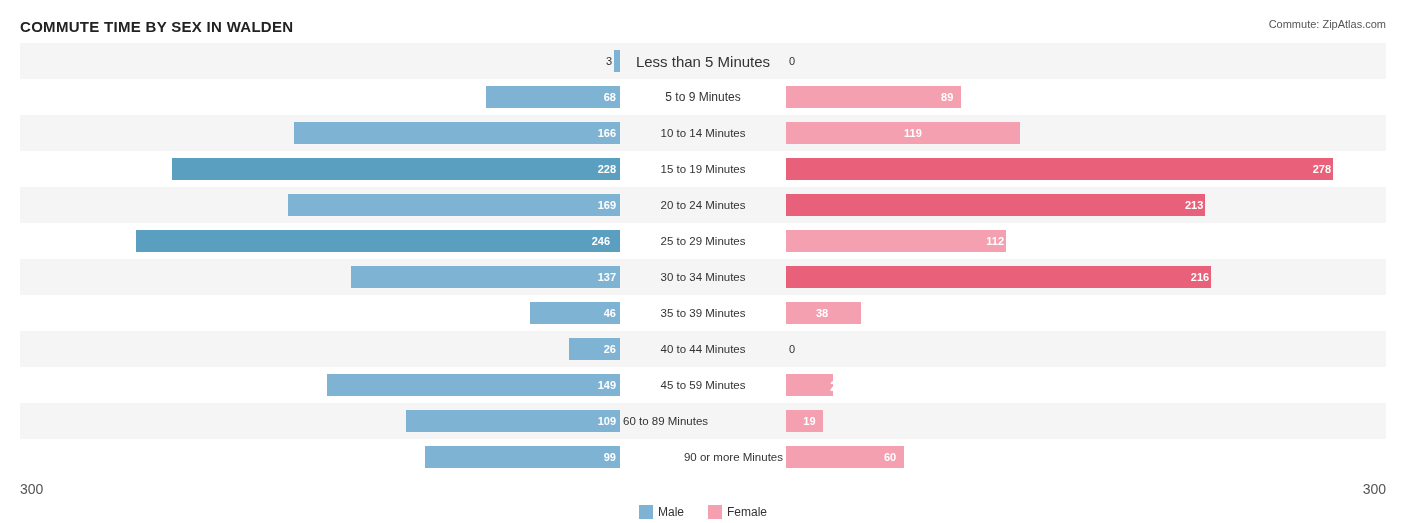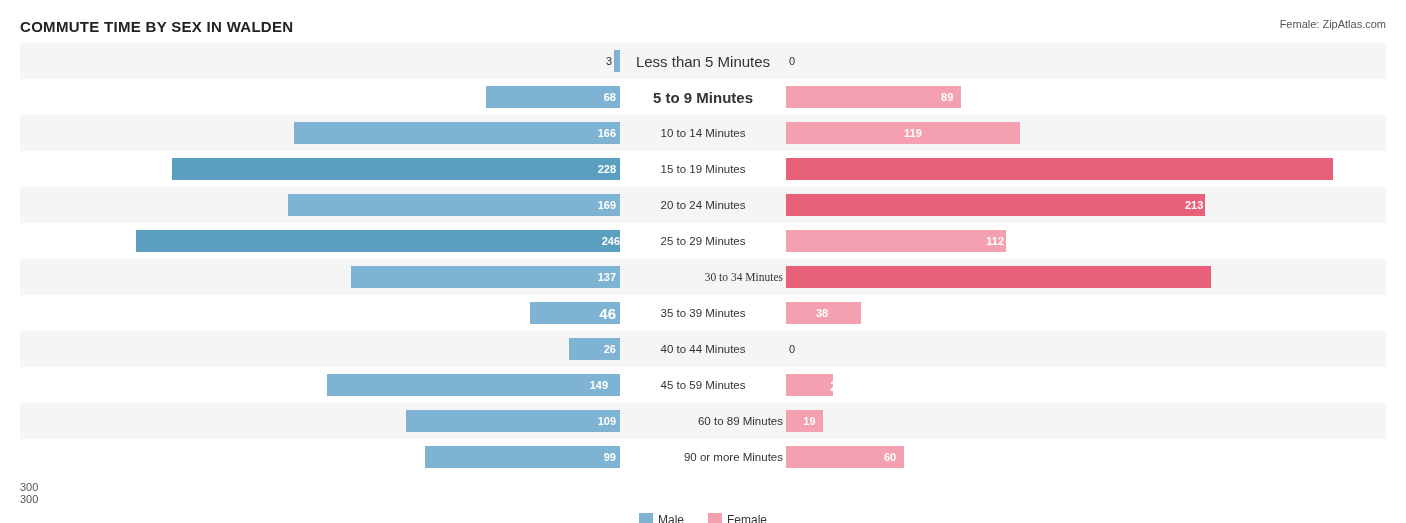--- a/index.html
+++ b/index.html
@@ -90,23 +90,22 @@
     .bar-male.highlight {
       background: #5a9fc0;
     }
     .bar-female.highlight {
       background: #e8607a;
     }
     .axis-labels {
       display: flex;
       justify-content: space-between;
       padding: 6px 0 4px 0;
-      font-size: 11px;
+      font-size: 14px;
       color: #555;
-      flex-direction: column;
     }
     .legend {
       display: flex;
       justify-content: center;
       gap: 24px;
       margin-top: 4px;
       font-size: 12px;
       color: #333;
     }
     .legend-item {
@@ -118,41 +117,41 @@
       height: 14px;
     }
     .legend-male { background: #7fb3d3; }
     .legend-female { background: #f4a0b0; }
   </style>
 </head>
 <body>
 
 <div class="chart-container">
   <div class="chart-title">Commute Time by Sex in Walden</div>
-  <div class="source">Female: ZipAtlas.com</div>
+  <div class="source">Commute: ZipAtlas.com</div>
 
   <div class="chart-area" id="chart-area">
 
   <div class="row row-bg-even" style="position: relative; height: 36px;">
         <div class="left-bar-container" style="position: absolute; right: 50%; margin-right: 83px; display: flex; align-items: center; justify-content: flex-end; height: 22px; top: 7px;">
           <div class="bar-male" style="width: 5.9px; height: 22px; position: relative;"></div>
         </div>
         <div style="position: absolute; left: 50%; margin-left: 83px; display: flex; align-items: center; justify-content: flex-start; height: 22px; top: 7px;"></div>
         <div class="center-label" style="position: absolute; left: 50%; transform: translateX(-50%); font-size: 15px; color: rgb(51, 51, 51); white-space: nowrap; z-index: 10; text-align: center; width: 160px;">Less than 5 Minutes</div>
         <div style="position: absolute; right: calc(50% + 90.9px); font-size: 11px; color: rgb(51, 51, 51); top: 50%; transform: translateY(-50%); z-index: 11;">3</div>
         <div style="position: absolute; left: calc(50% + 86px); font-size: 11px; color: rgb(51, 51, 51); top: 50%; transform: translateY(-50%); z-index: 11;">0</div>
       </div>
       <div class="row row-bg-odd" style="position: relative; height: 36px;">
         <div class="left-bar-container" style="position: absolute; right: 50%; margin-right: 83px; display: flex; align-items: center; justify-content: flex-end; height: 22px; top: 7px;">
           <div class="bar-male" style="width: 133.733px; height: 22px; position: relative;"></div>
         </div>
         <div style="position: absolute; left: 50%; margin-left: 83px; display: flex; align-items: center; justify-content: flex-start; height: 22px; top: 7px;">
           <div class="bar-female" style="width: 175.033px; height: 22px; position: relative;"></div>
         </div>
-        <div class="center-label" style="position: absolute; left: 50%; transform: translateX(-50%); font-size: 15px; color: rgb(51, 51, 51); white-space: nowrap; z-index: 10; text-align: center; width: 160px; font-weight: bold;">5 to 9 Minutes</div>
+        <div class="center-label" style="position: absolute; left: 50%; transform: translateX(-50%); font-size: 12px; color: rgb(51, 51, 51); white-space: nowrap; z-index: 10; text-align: center; width: 160px;">5 to 9 Minutes</div>
         <div style="position: absolute; right: calc(50% + 83px); font-size: 11px; color: rgb(255, 255, 255); font-weight: bold; top: 50%; transform: translateY(-50%); z-index: 11; padding-right: 4px;">68</div>
         <div style="position: absolute; left: calc(50% + 83px); font-size: 11px; color: rgb(255, 255, 255); font-weight: bold; top: 50%; transform: translateY(-50%); z-index: 11; padding-left: 155.033px;">89</div>
       </div>
       <div class="row row-bg-even" style="position: relative; height: 36px;">
         <div class="left-bar-container" style="position: absolute; right: 50%; margin-right: 83px; display: flex; align-items: center; justify-content: flex-end; height: 22px; top: 7px;">
           <div class="bar-male" style="width: 326.467px; height: 22px; position: relative;"></div>
         </div>
         <div style="position: absolute; left: 50%; margin-left: 83px; display: flex; align-items: center; justify-content: flex-start; height: 22px; top: 7px;">
           <div class="bar-female" style="width: 234.033px; height: 22px; position: relative;"></div>
         </div>
@@ -162,92 +161,94 @@
       </div>
       <div class="row row-bg-odd" style="position: relative; height: 36px;">
         <div class="left-bar-container" style="position: absolute; right: 50%; margin-right: 83px; display: flex; align-items: center; justify-content: flex-end; height: 22px; top: 7px;">
           <div class="bar-male highlight" style="width: 448.4px; height: 22px; position: relative;"></div>
         </div>
         <div style="position: absolute; left: 50%; margin-left: 83px; display: flex; align-items: center; justify-content: flex-start; height: 22px; top: 7px;">
           <div class="bar-female highlight" style="width: 546.733px; height: 22px; position: relative;"></div>
         </div>
         <div class="center-label" style="position: absolute; left: 50%; transform: translateX(-50%); font-size: 11.5px; color: rgb(51, 51, 51); white-space: nowrap; z-index: 10; text-align: center; width: 160px;">15 to 19 Minutes</div>
         <div style="position: absolute; right: calc(50% + 83px); font-size: 11px; color: rgb(255, 255, 255); font-weight: bold; top: 50%; transform: translateY(-50%); z-index: 11; padding-right: 4px;">228</div>
+        <div style="position: absolute; left: calc(50% + 83px); font-size: 11px; color: rgb(255, 255, 255); font-weight: bold; top: 50%; transform: translateY(-50%); z-index: 11; padding-left: 526.733px;">278</div>
       </div>
       <div class="row row-bg-even" style="position: relative; height: 36px;">
         <div class="left-bar-container" style="position: absolute; right: 50%; margin-right: 83px; display: flex; align-items: center; justify-content: flex-end; height: 22px; top: 7px;">
           <div class="bar-male" style="width: 332.367px; height: 22px; position: relative;"></div>
         </div>
         <div style="position: absolute; left: 50%; margin-left: 83px; display: flex; align-items: center; justify-content: flex-start; height: 22px; top: 7px;">
           <div class="bar-female highlight" style="width: 418.9px; height: 22px; position: relative;"></div>
         </div>
         <div class="center-label" style="position: absolute; left: 50%; transform: translateX(-50%); font-size: 11.5px; color: rgb(51, 51, 51); white-space: nowrap; z-index: 10; text-align: center; width: 160px;">20 to 24 Minutes</div>
         <div style="position: absolute; right: calc(50% + 83px); font-size: 11px; color: rgb(255, 255, 255); font-weight: bold; top: 50%; transform: translateY(-50%); z-index: 11; padding-right: 4px;">169</div>
         <div style="position: absolute; left: calc(50% + 83px); font-size: 11px; color: rgb(255, 255, 255); font-weight: bold; top: 50%; transform: translateY(-50%); z-index: 11; padding-left: 398.9px;">213</div>
       </div>
       <div class="row row-bg-odd" style="position: relative; height: 36px;">
         <div class="left-bar-container" style="position: absolute; right: 50%; margin-right: 83px; display: flex; align-items: center; justify-content: flex-end; height: 22px; top: 7px;">
           <div class="bar-male highlight" style="width: 483.8px; height: 22px; position: relative;"></div>
         </div>
         <div style="position: absolute; left: 50%; margin-left: 83px; display: flex; align-items: center; justify-content: flex-start; height: 22px; top: 7px;">
           <div class="bar-female" style="width: 220.267px; height: 22px; position: relative;"></div>
         </div>
         <div class="center-label" style="position: absolute; left: 50%; transform: translateX(-50%); font-size: 11.5px; color: rgb(51, 51, 51); white-space: nowrap; z-index: 10; text-align: center; width: 160px;">25 to 29 Minutes</div>
-        <div style="position: absolute; right: calc(50% + 83px); font-size: 11px; color: rgb(255, 255, 255); font-weight: bold; top: 50%; transform: translateY(-50%); z-index: 11; padding-right: 0;">246</div>
+        <div style="position: absolute; right: calc(50% + 83px); font-size: 11px; color: rgb(255, 255, 255); font-weight: bold; top: 50%; transform: translateY(-50%); z-index: 11; padding-right: 10px;">246</div>
         <div style="position: absolute; left: calc(50% + 83px); font-size: 11px; color: rgb(255, 255, 255); font-weight: bold; top: 50%; transform: translateY(-50%); z-index: 11; padding-left: 200.267px;">112</div>
       </div>
       <div class="row row-bg-even" style="position: relative; height: 36px;">
         <div class="left-bar-container" style="position: absolute; right: 50%; margin-right: 83px; display: flex; align-items: center; justify-content: flex-end; height: 22px; top: 7px;">
           <div class="bar-male" style="width: 269.433px; height: 22px; position: relative;"></div>
         </div>
         <div style="position: absolute; left: 50%; margin-left: 83px; display: flex; align-items: center; justify-content: flex-start; height: 22px; top: 7px;">
           <div class="bar-female highlight" style="width: 424.8px; height: 22px; position: relative;"></div>
         </div>
-        <div class="center-label" style="position: absolute; left: 50%; transform: translateX(-50%); font-size: 11.5px; color: rgb(51, 51, 51); white-space: nowrap; z-index: 10; text-align: right; width: 160px; font-family: Liberation Serif, serif;">30 to 34 Minutes</div>
+        <div class="center-label" style="position: absolute; left: 50%; transform: translateX(-50%); font-size: 11.5px; color: rgb(51, 51, 51); white-space: nowrap; z-index: 10; text-align: center; width: 160px;">30 to 34 Minutes</div>
         <div style="position: absolute; right: calc(50% + 83px); font-size: 11px; color: rgb(255, 255, 255); font-weight: bold; top: 50%; transform: translateY(-50%); z-index: 11; padding-right: 4px;">137</div>
+        <div style="position: absolute; left: calc(50% + 83px); font-size: 11px; color: rgb(255, 255, 255); font-weight: bold; top: 50%; transform: translateY(-50%); z-index: 11; padding-left: 404.8px;">216</div>
       </div>
       <div class="row row-bg-odd" style="position: relative; height: 36px;">
         <div class="left-bar-container" style="position: absolute; right: 50%; margin-right: 83px; display: flex; align-items: center; justify-content: flex-end; height: 22px; top: 7px;">
           <div class="bar-male" style="width: 90.4667px; height: 22px; position: relative;"></div>
         </div>
         <div style="position: absolute; left: 50%; margin-left: 83px; display: flex; align-items: center; justify-content: flex-start; height: 22px; top: 7px;">
           <div class="bar-female" style="width: 74.7333px; height: 22px; position: relative;"></div>
         </div>
         <div class="center-label" style="position: absolute; left: 50%; transform: translateX(-50%); font-size: 11.5px; color: rgb(51, 51, 51); white-space: nowrap; z-index: 10; text-align: center; width: 160px;">35 to 39 Minutes</div>
-        <div style="position: absolute; right: calc(50% + 83px); font-size: 15px; color: rgb(255, 255, 255); font-weight: bold; top: 50%; transform: translateY(-50%); z-index: 11; padding-right: 4px;">46</div>
+        <div style="position: absolute; right: calc(50% + 83px); font-size: 11px; color: rgb(255, 255, 255); font-weight: bold; top: 50%; transform: translateY(-50%); z-index: 11; padding-right: 4px;">46</div>
         <div style="position: absolute; left: calc(50% + 83px); font-size: 11px; color: rgb(255, 255, 255); font-weight: bold; top: 50%; transform: translateY(-50%); z-index: 11; padding-left: 30px;">38</div>
       </div>
       <div class="row row-bg-even" style="position: relative; height: 36px;">
         <div class="left-bar-container" style="position: absolute; right: 50%; margin-right: 83px; display: flex; align-items: center; justify-content: flex-end; height: 22px; top: 7px;">
           <div class="bar-male" style="width: 51.1333px; height: 22px; position: relative;"></div>
         </div>
         <div style="position: absolute; left: 50%; margin-left: 83px; display: flex; align-items: center; justify-content: flex-start; height: 22px; top: 7px;"></div>
         <div class="center-label" style="position: absolute; left: 50%; transform: translateX(-50%); font-size: 11.5px; color: rgb(51, 51, 51); white-space: nowrap; z-index: 10; text-align: center; width: 160px;">40 to 44 Minutes</div>
         <div style="position: absolute; right: calc(50% + 83px); font-size: 11px; color: rgb(255, 255, 255); font-weight: bold; top: 50%; transform: translateY(-50%); z-index: 11; padding-right: 4px;">26</div>
         <div style="position: absolute; left: calc(50% + 86px); font-size: 11px; color: rgb(51, 51, 51); top: 50%; transform: translateY(-50%); z-index: 11;">0</div>
       </div>
       <div class="row row-bg-odd" style="position: relative; height: 36px;">
         <div class="left-bar-container" style="position: absolute; right: 50%; margin-right: 83px; display: flex; align-items: center; justify-content: flex-end; height: 22px; top: 7px;">
           <div class="bar-male" style="width: 293.033px; height: 22px; position: relative;"></div>
         </div>
         <div style="position: absolute; left: 50%; margin-left: 83px; display: flex; align-items: center; justify-content: flex-start; height: 22px; top: 7px;">
           <div class="bar-female" style="width: 47.2px; height: 22px; position: relative;"></div>
         </div>
         <div class="center-label" style="position: absolute; left: 50%; transform: translateX(-50%); font-size: 11.5px; color: rgb(51, 51, 51); white-space: nowrap; z-index: 10; text-align: center; width: 160px;">45 to 59 Minutes</div>
-        <div style="position: absolute; right: calc(50% + 83px); font-size: 11px; color: rgb(255, 255, 255); font-weight: bold; top: 50%; transform: translateY(-50%); z-index: 11; padding-right: 12px;">149</div>
+        <div style="position: absolute; right: calc(50% + 83px); font-size: 11px; color: rgb(255, 255, 255); font-weight: bold; top: 50%; transform: translateY(-50%); z-index: 11; padding-right: 4px;">149</div>
         <div style="position: absolute; left: calc(50% + 83px); font-size: 15px; color: rgb(255, 255, 255); font-weight: bold; top: 50%; transform: translateY(-50%); z-index: 11; padding-left: 44px;">24</div>
       </div>
       <div class="row row-bg-even" style="position: relative; height: 36px;">
         <div class="left-bar-container" style="position: absolute; right: 50%; margin-right: 83px; display: flex; align-items: center; justify-content: flex-end; height: 22px; top: 7px;">
           <div class="bar-male" style="width: 214.367px; height: 22px; position: relative;"></div>
         </div>
         <div style="position: absolute; left: 50%; margin-left: 83px; display: flex; align-items: center; justify-content: flex-start; height: 22px; top: 7px;">
           <div class="bar-female" style="width: 37.3667px; height: 22px; position: relative;"></div>
         </div>
-        <div class="center-label" style="position: absolute; left: 50%; transform: translateX(-50%); font-size: 11.5px; color: rgb(51, 51, 51); white-space: nowrap; z-index: 10; text-align: right; width: 160px;">60 to 89 Minutes</div>
+        <div class="center-label" style="position: absolute; left: 50%; transform: translateX(-50%); font-size: 11.5px; color: rgb(51, 51, 51); white-space: nowrap; z-index: 10; text-align: left; width: 160px;">60 to 89 Minutes</div>
         <div style="position: absolute; right: calc(50% + 83px); font-size: 11px; color: rgb(255, 255, 255); font-weight: bold; top: 50%; transform: translateY(-50%); z-index: 11; padding-right: 4px;">109</div>
         <div style="position: absolute; left: calc(50% + 83px); font-size: 11px; color: rgb(255, 255, 255); font-weight: bold; top: 50%; transform: translateY(-50%); z-index: 11; padding-left: 17.3667px;">19</div>
       </div>
       <div class="row row-bg-odd" style="position: relative; height: 36px;">
         <div class="left-bar-container" style="position: absolute; right: 50%; margin-right: 83px; display: flex; align-items: center; justify-content: flex-end; height: 22px; top: 7px;">
           <div class="bar-male" style="width: 194.7px; height: 22px; position: relative;"></div>
         </div>
         <div style="position: absolute; left: 50%; margin-left: 83px; display: flex; align-items: center; justify-content: flex-start; height: 22px; top: 7px;">
           <div class="bar-female" style="width: 118px; height: 22px; position: relative;"></div>
         </div>

